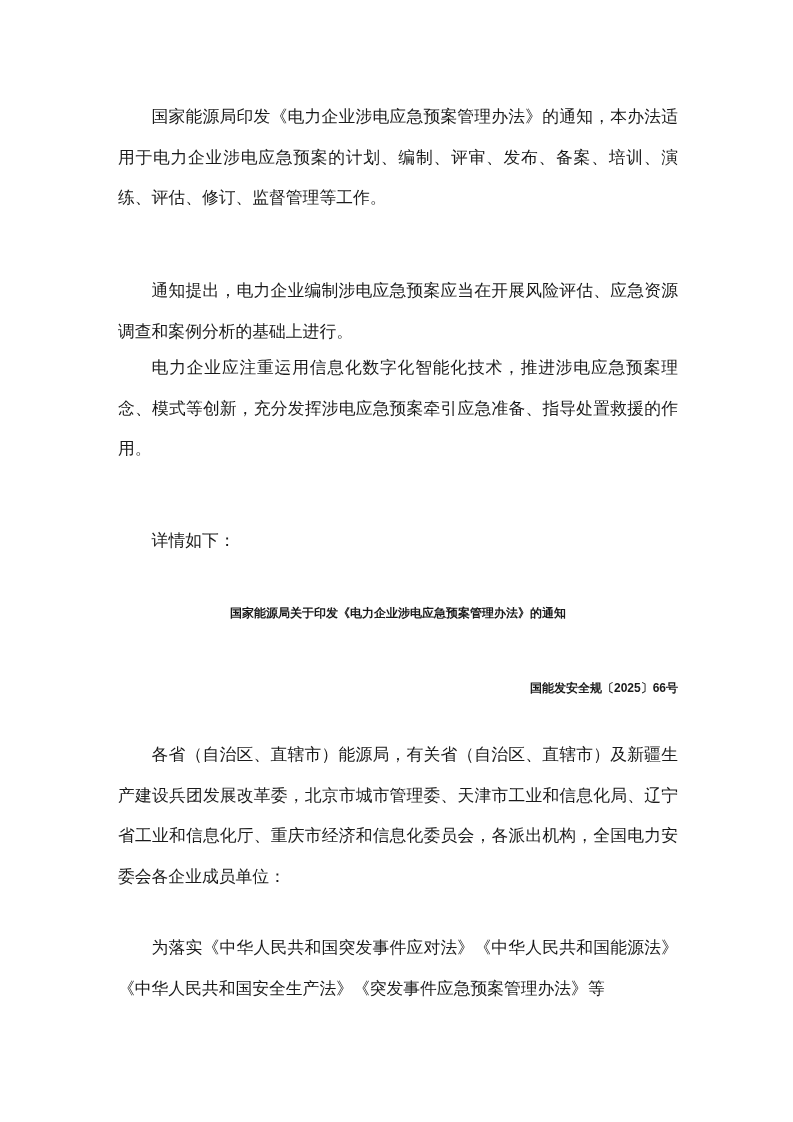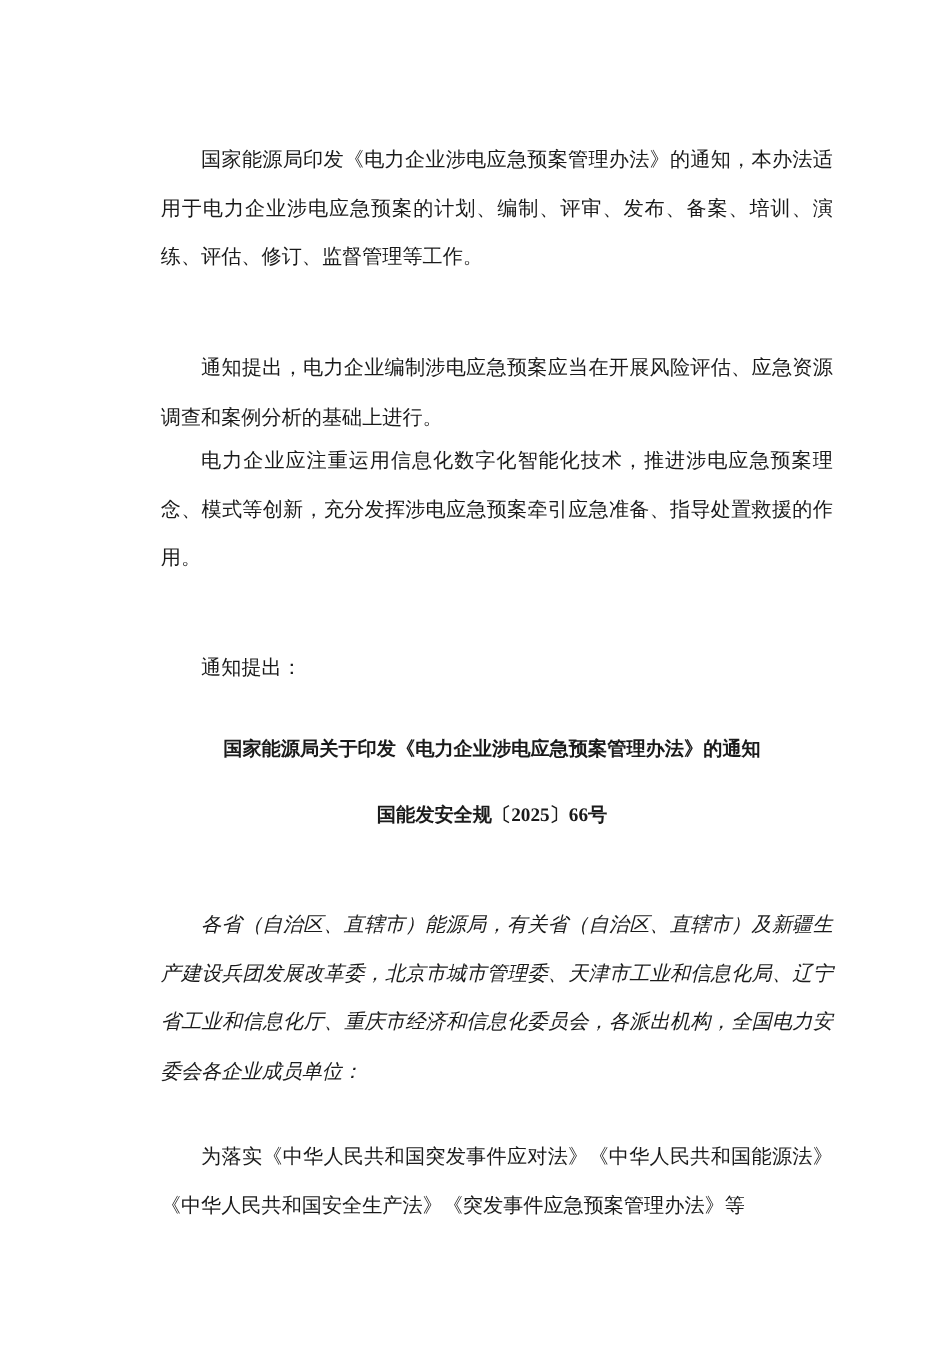--- a/index.html
+++ b/index.html
@@ -24,43 +24,43 @@
     .para {
       position: absolute;
       left: 0;
       width: 560px;
       font-size: 16.8px;
       line-height: 40.5px;
       text-indent: 33.6px;
       text-align: justify;
       text-align-last: left;
       letter-spacing: 0px;
-      margin: 16px;
+      margin: 0;
       word-break: break-all;
     }
     .heading {
       position: absolute;
       left: 0;
       width: 560px;
       text-align: center;
-      font-family: Liberation Serif, serif;
+      font-family: Liberation Sans, sans-serif;
       font-weight: bold;
-      font-size: 16px;
+      font-size: 12px;
       line-height: 24px;
-      margin: 12px;
+      margin: 0;
       white-space: nowrap;
     }
   </style>
 </head>
 <body>
 
 <div class="page">
   <p class="para" style="top:96px;">国家能源局印发《电力企业涉电应急预案管理办法》的通知，本办法适用于电力企业涉电应急预案的计划、编制、评审、发布、备案、培训、演练、评估、修订、监督管理等工作。</p>
   <p class="para" style="top:270px;">通知提出，电力企业编制涉电应急预案应当在开展风险评估、应急资源调查和案例分析的基础上进行。</p>
   <p class="para" style="top:347px;">电力企业应注重运用信息化数字化智能化技术，推进涉电应急预案理念、模式等创新，充分发挥涉电应急预案牵引应急准备、指导处置救援的作用。</p>
-  <p class="para" style="top:520px;">通知提出：</p>
+  <p class="para" style="top:520px;">详情如下：</p>
 
   <h1 class="heading" style="top:601px;">国家能源局关于印发《电力企业涉电应急预案管理办法》的通知</h1>
-  <h2 class="heading" style="top:656px;">国能发安全规〔2025〕66号</h2>
+  <h2 class="heading" style="top:676px;text-align:right;">国能发安全规〔2025〕66号</h2>
 
-  <p class="para" style="top:734px;font-style:italic;">各省（自治区、直辖市）能源局，有关省（自治区、直辖市）及新疆生产建设兵团发展改革委，北京市城市管理委、天津市工业和信息化局、辽宁省工业和信息化厅、重庆市经济和信息化委员会，各派出机构，全国电力安委会各企业成员单位：</p>
+  <p class="para" style="top:734px;">各省（自治区、直辖市）能源局，有关省（自治区、直辖市）及新疆生产建设兵团发展改革委，北京市城市管理委、天津市工业和信息化局、辽宁省工业和信息化厅、重庆市经济和信息化委员会，各派出机构，全国电力安委会各企业成员单位：</p>
   <p class="para" style="top:928px;font-family:Liberation Serif, serif;">为落实《中华人民共和国突发事件应对法》《中华人民共和国能源法》《中华人民共和国安全生产法》《突发事件应急预案管理办法》等</p>
 </div>
 
 </body></html>

